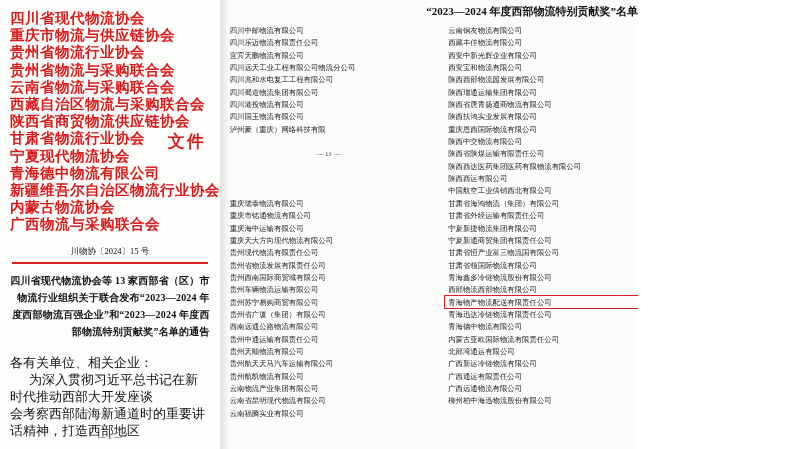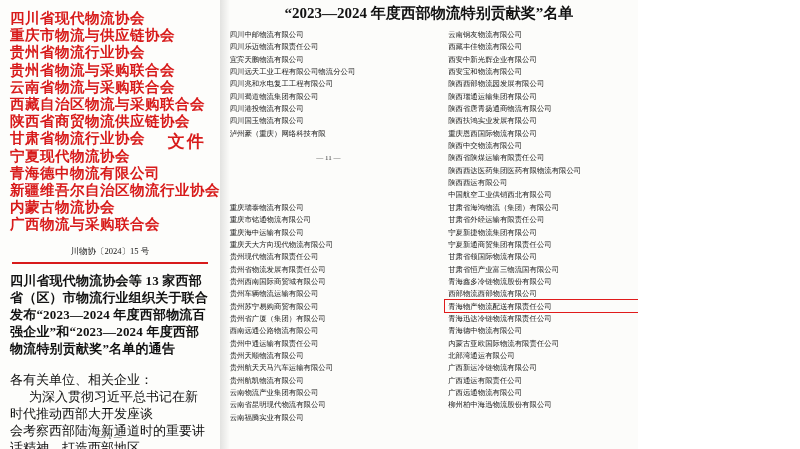--- a/index.html
+++ b/index.html
@@ -61,24 +61,24 @@
     margin-top: 12px;
     margin-bottom: 4px;
     font-family: "Liberation Serif", serif;
   }
   .red-rule {
     height: 2px;
     background: #d81b1b;
     margin: 3px 2px 8px 2px;
   }
   .doc-title {
-    text-align: left;
-    color: #111;
-    font-weight: bold;
-    font-size: 13px;
+    text-align: right;
+    color: #111;
+    font-weight: bold;
+    font-size: 10px;
     line-height: 17px;
     font-family: "Liberation Serif", serif;
     letter-spacing: 0.2px;
   }
   .doc-body {
     margin-top: 14px;
     font-size: 13px;
     line-height: 17px;
     color: #111;
     font-family: "Liberation Serif", serif;
@@ -99,22 +99,22 @@
   
   .doc-right {
     position: relative;
     width: 528px;
     height: 449px;
     background: #fcfcfa;
     box-sizing: border-box;
     overflow: hidden;
   }
   .list-title {
-    text-align: center;
-    font-size: 15px;
+    text-align: right;
+    font-size: 11px;
     font-weight: bold;
     color: #111;
     padding-top: 4px;
     font-family: "Liberation Serif", serif;
   }
   .columns {
     display: flex;
     flex-direction: row;
     padding: 6px 0 0 4px;
     gap: 15px;
@@ -259,22 +259,22 @@
         <div class="entry">重庆恩西国际物流有限公司</div>
         <div class="entry">陕西中交物流有限公司</div>
         <div class="entry">陕西省陕煤运输有限责任公司</div>
         <div class="entry">陕西西达医药集团医药有限物流有限公司</div>
         <div class="entry">陕西西运有限公司</div>
         <div class="entry">中国航空工业供销西北有限公司</div>
         <div class="entry">甘肃省海鸿物流（集团）有限公司</div>
         <div class="entry">甘肃省外经运输有限责任公司</div>
         <div class="entry">宁夏新捷物流集团有限公司</div>
         <div class="entry">宁夏新通商贸集团有限责任公司</div>
+        <div class="entry">甘肃省恒产业富三物流国有限公司</div>
         <div class="entry">甘肃省领国际物流有限公司</div>
-        <div class="entry">甘肃省恒产业富三物流国有限公司</div>
         <div class="entry">青海鑫多冷链物流股份有限公司</div>
         <div class="entry">西部物流西部物流有限公司</div>
         <div class="entry">青海物产物流配送有限责任公司</div>
         <div class="entry">青海迅达冷链物流有限责任公司</div>
         <div class="entry">青海德中物流有限公司</div>
         <div class="entry">内蒙古亚欧国际物流有限责任公司</div>
         <div class="entry">北部湾通运有限公司</div>
         <div class="entry">广西新运冷链物流有限公司</div>
         <div class="entry">广西通运有限责任公司</div>
         <div class="entry">广西远通物流有限公司</div>

